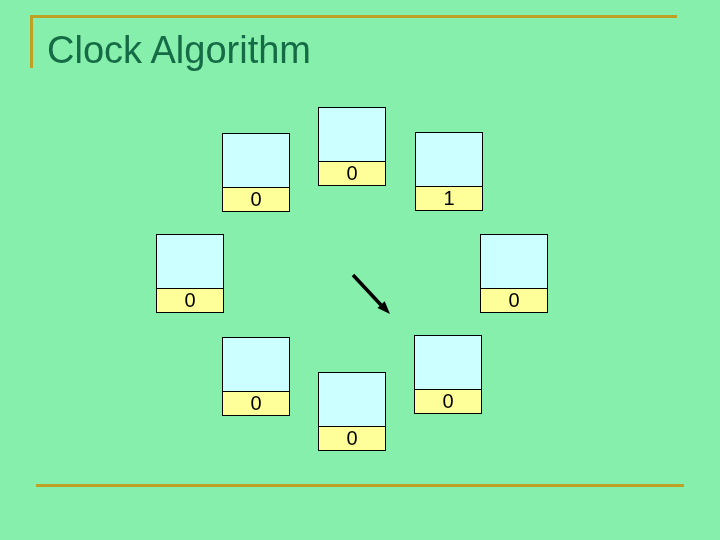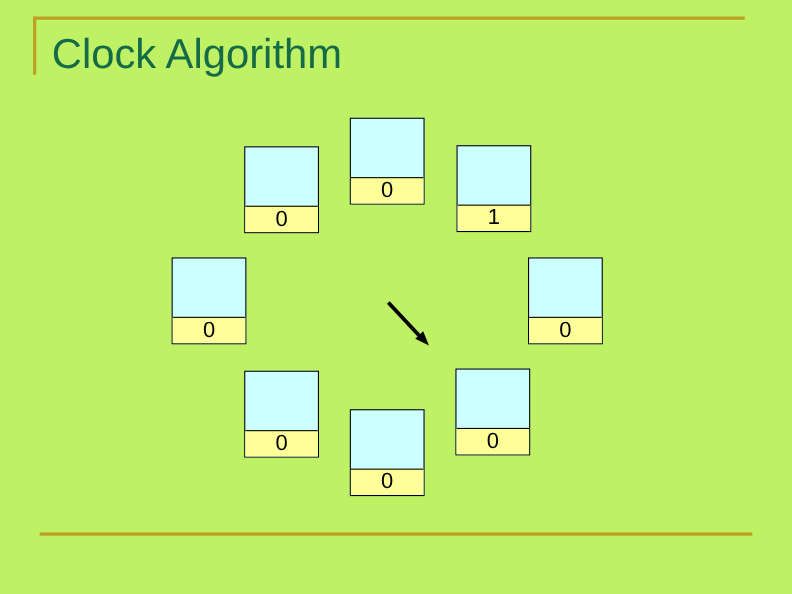--- a/index.html
+++ b/index.html
@@ -1,17 +1,17 @@
 <!DOCTYPE html>
 <html><head>
 <meta charset="utf-8">
 <style>
   html,body { margin:0; padding:0; background:#ffffff; }
   .slide {
-    position:relative; width:720px; height:540px; background:#bef264;
+    position:relative; width:720px; height:540px; background:#86efac;
     font-family:"Liberation Sans", sans-serif; overflow:hidden;
   }
   
   .accent-top    { position:absolute; left:30px; top:15px;  width:647px; height:3px; background:#BDA125; }
   .accent-side   { position:absolute; left:30px; top:15px;  width:3px;  height:53px; background:#BDA125; }
   .accent-bottom { position:absolute; left:36px; top:484px; width:648px; height:3px; background:#BDA125; }
   
   .title {
     position:absolute; left:47px; top:30px;
     font-size:38px; line-height:1.1; color:#156B45; white-space:nowrap;

